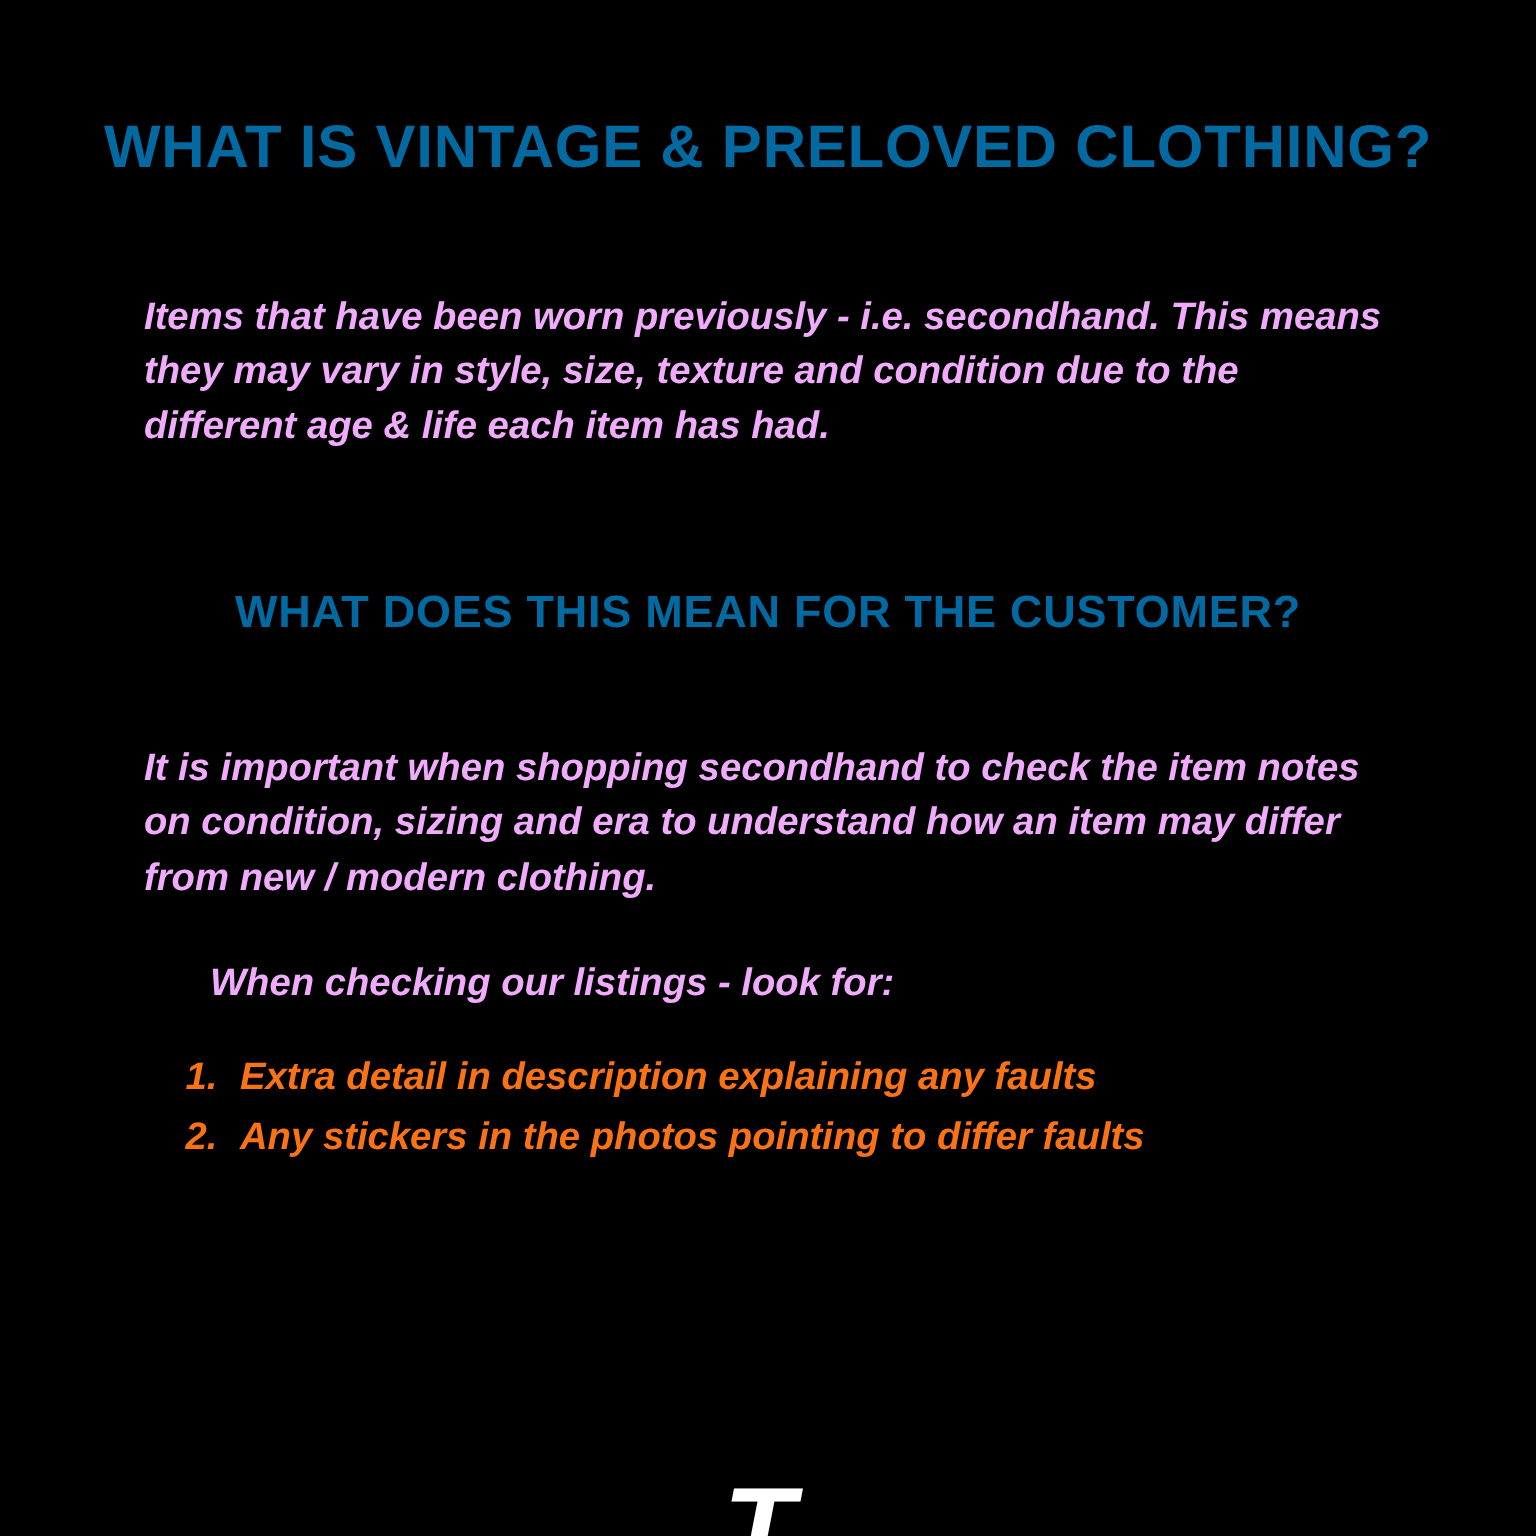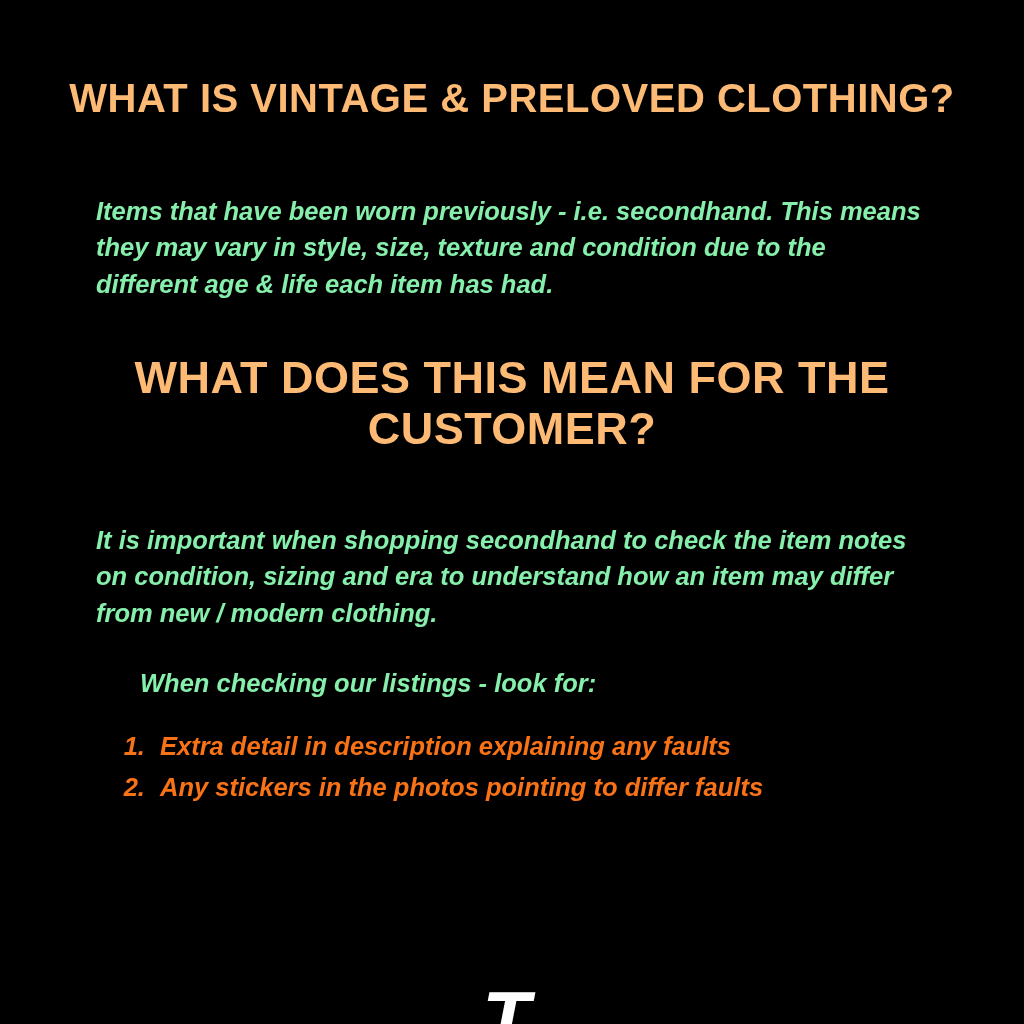--- a/index.html
+++ b/index.html
@@ -20,38 +20,38 @@
     height: 1024px;
     background: #000000;
     box-sizing: border-box;
   }
   .heading {
     font-weight: bold;
     font-style: normal;
     text-align: center;
     letter-spacing: 0.5px;
     line-height: 1.12;
-    color: #fdba74;
+    color: #0369a1;
   }
   .heading-1 {
     font-size: 40px;
     padding: 0 40px;
     margin-top: 76px;
   }
   .heading-2 {
-    font-size: 45px;
+    font-size: 30px;
     padding: 0 120px;
-    margin-top: 51px;
+    margin-top: 90px;
   }
   .body-text {
     font-style: italic;
     font-weight: bold;
     font-size: 25.5px;
     line-height: 1.43;
-    color: #86efac;
+    color: #f0abfc;
     padding: 0 96px 0 96px;
   }
   .para-1 {
     margin-top: 72px;
   }
   .para-2 {
     margin-top: 68px;
   }
   .para-3 {
     margin-top: 34px;

